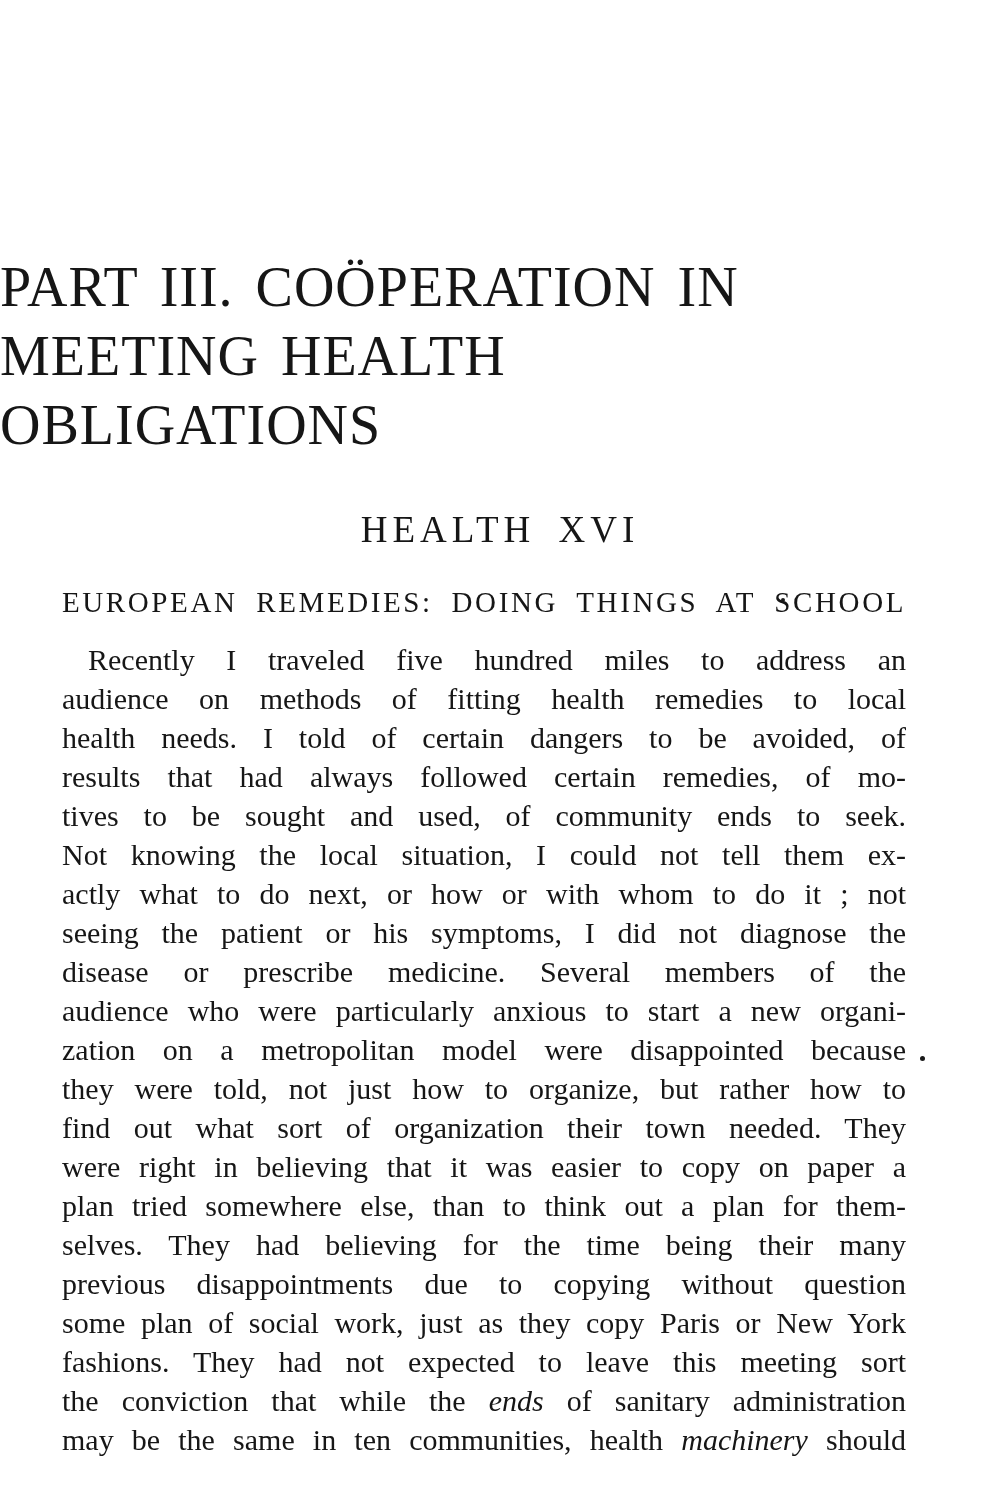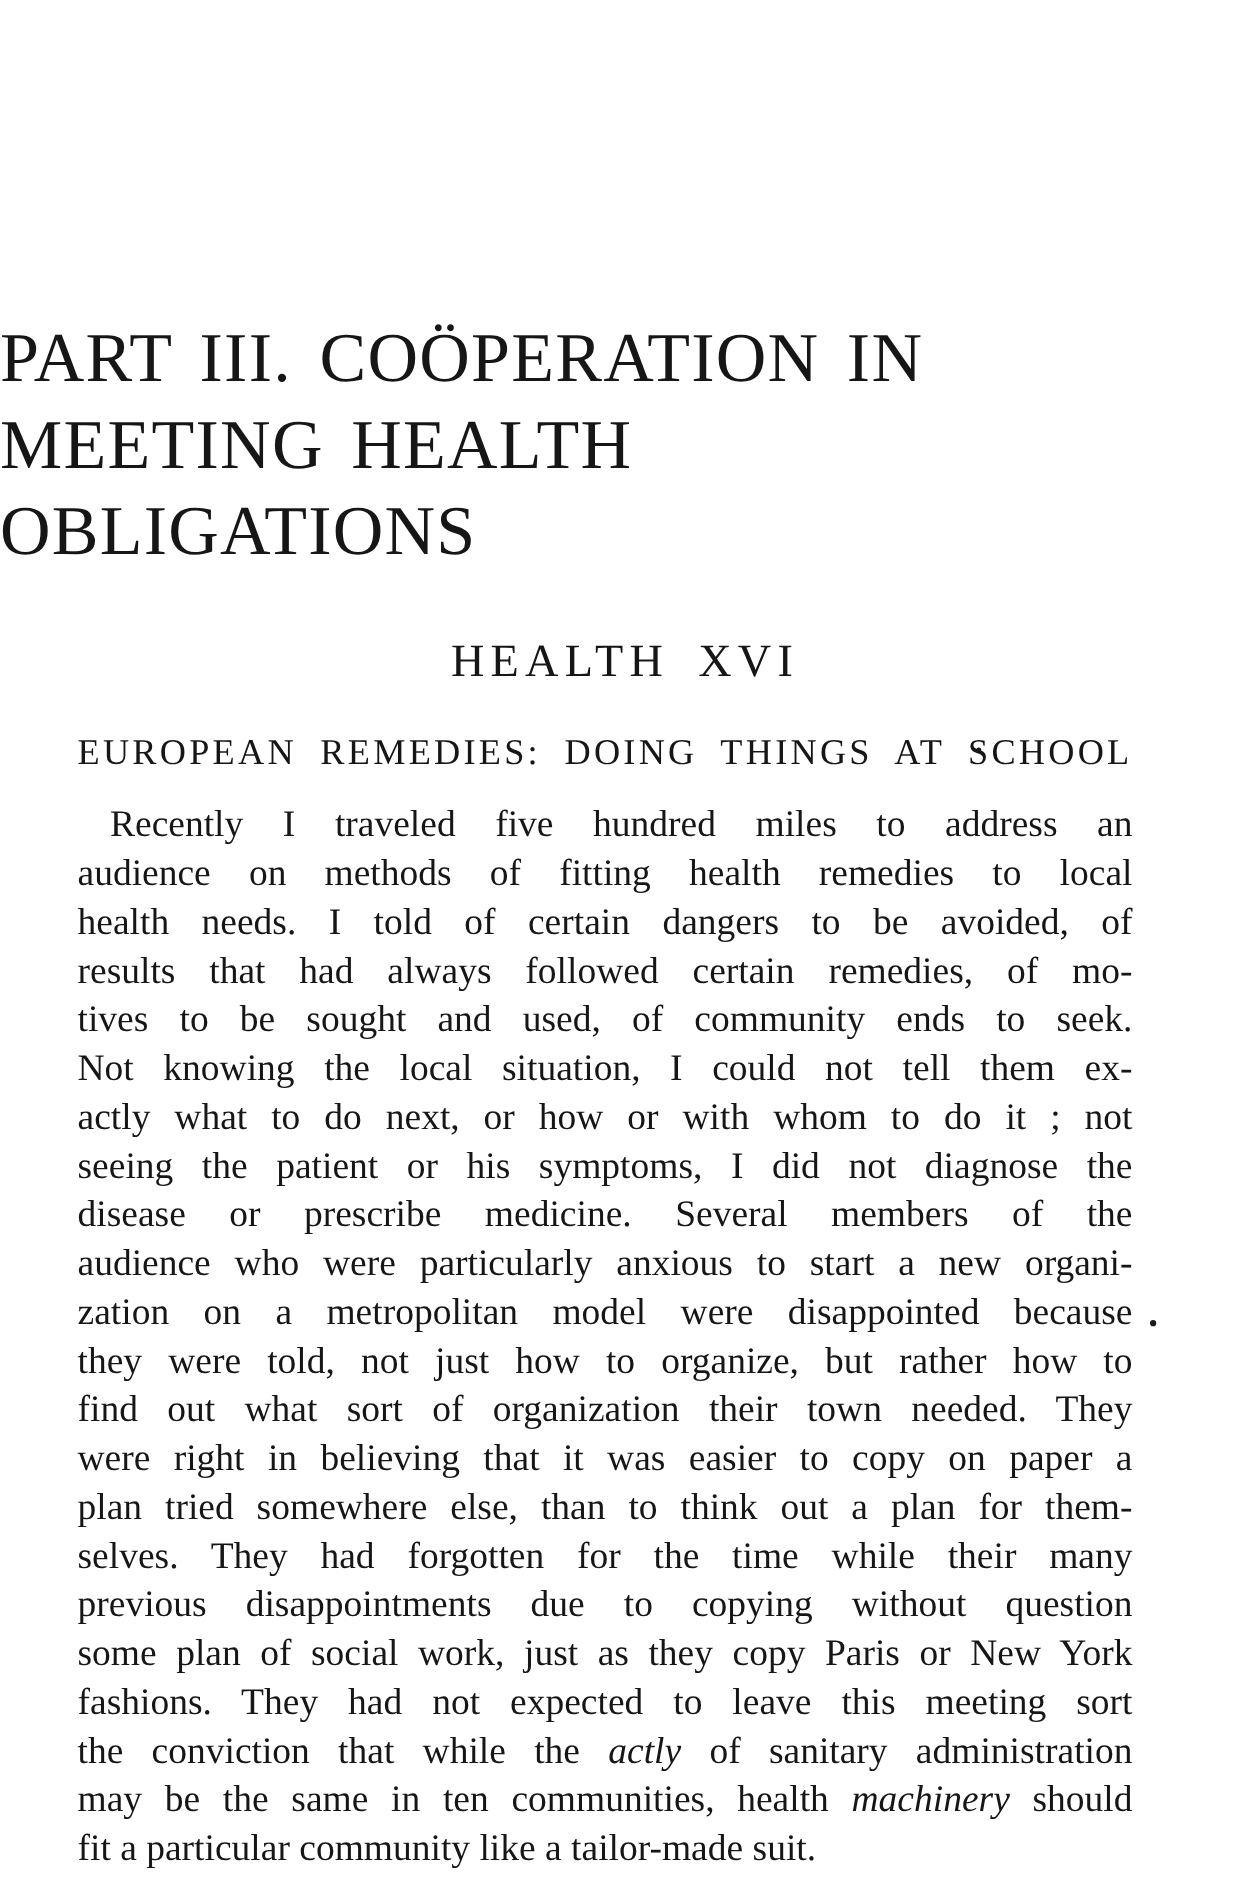--- a/index.html
+++ b/index.html
@@ -99,25 +99,24 @@
       <div class="body-line"><span>Not knowing the local situation, I could not tell them ex-</span></div>
       <div class="body-line"><span>actly what to do next, or how or with whom to do it ; not</span></div>
       <div class="body-line"><span>seeing the patient or his symptoms, I did not diagnose the</span></div>
       <div class="body-line"><span>disease or prescribe medicine. Several members of the</span></div>
       <div class="body-line"><span>audience who were particularly anxious to start a new organi-</span></div>
       <div class="body-line"><span>zation on a metropolitan model were disappointed because</span></div>
       <div class="body-line"><span>they were told, not just how to organize, but rather how to</span></div>
       <div class="body-line"><span>find out what sort of organization their town needed. They</span></div>
       <div class="body-line"><span>were right in believing that it was easier to copy on paper a</span></div>
       <div class="body-line"><span>plan tried somewhere else, than to think out a plan for them-</span></div>
-      <div class="body-line"><span>selves. They had forgotten for the time while their many</span></div>
+      <div class="body-line"><span>selves. They had believing for the time being their many</span></div>
       <div class="body-line"><span>previous disappointments due to copying without question</span></div>
       <div class="body-line"><span>some plan of social work, just as they copy Paris or New York</span></div>
       <div class="body-line"><span>fashions. They had not expected to leave this meeting sort</span></div>
-      <div class="body-line"><span>the conviction that while the </span><span class="it">actly</span><span> of sanitary administration</span></div>
+      <div class="body-line"><span>the conviction that while the </span><span class="it">ends</span><span> of sanitary administration</span></div>
       <div class="body-line"><span>may be the same in ten communities, health </span><span class="it">machinery</span><span> should</span></div>
-      <div class="body-line last"><span>fit a particular community like a tailor-made suit.</span></div>
     </div>
 
   <div class="speck speck-1"></div>
   <div class="speck speck-2"></div>
 
 </div>
 
 </body></html>

